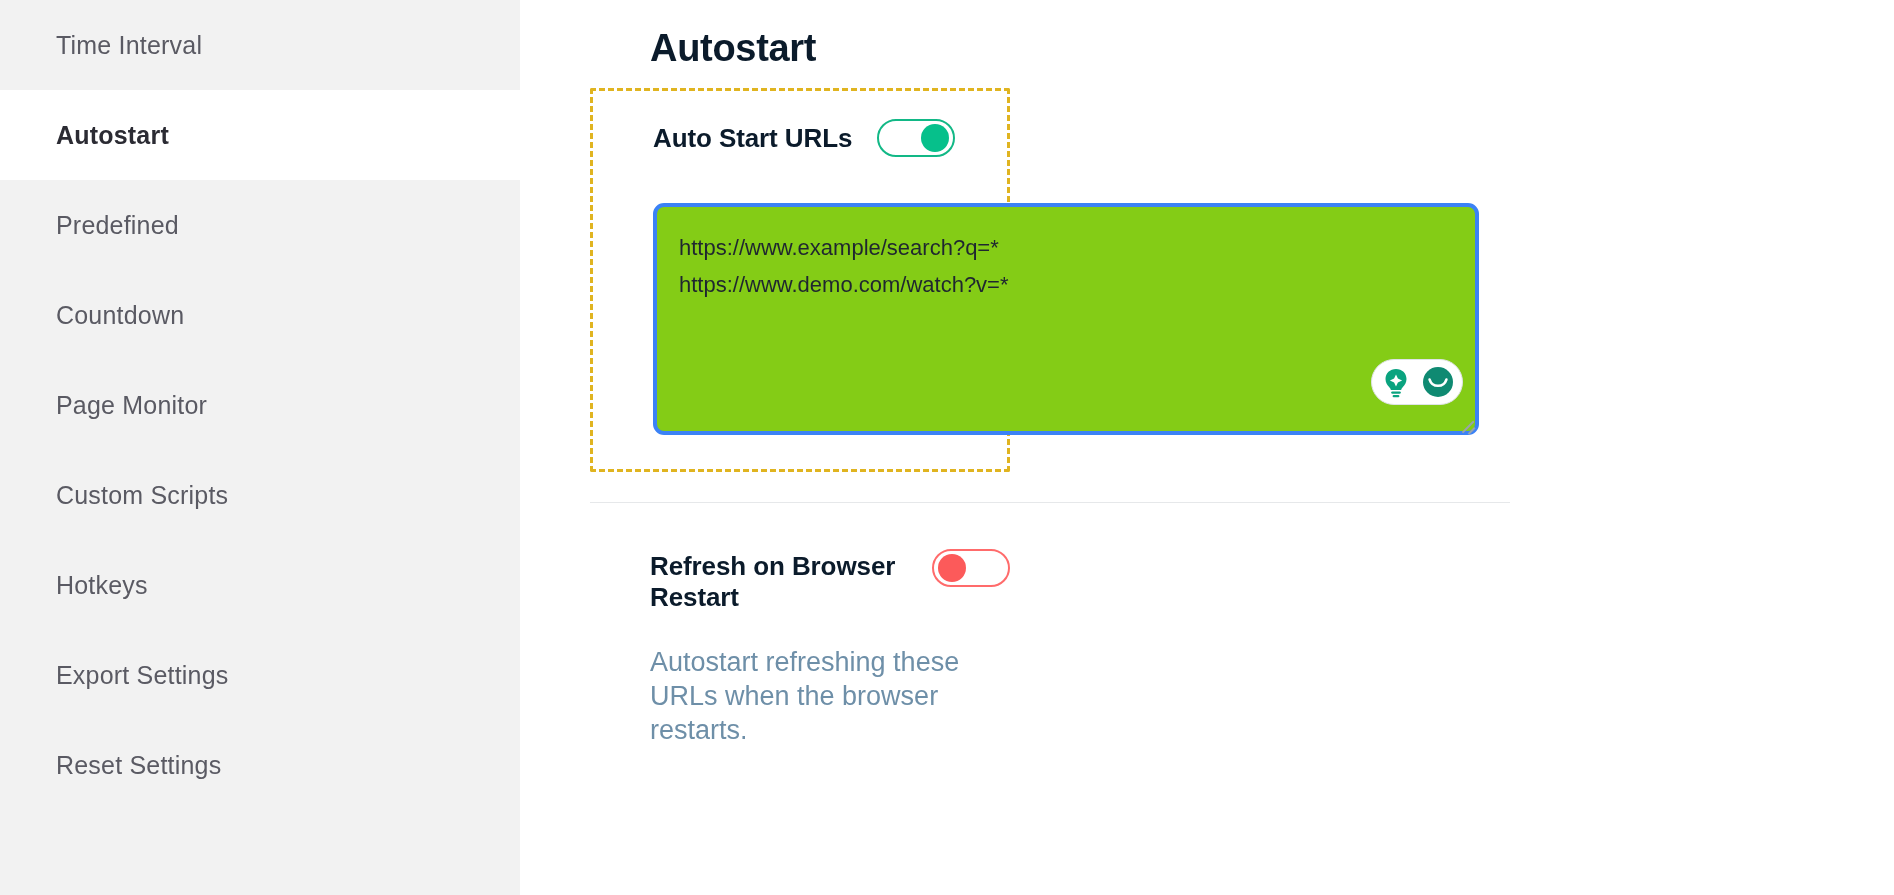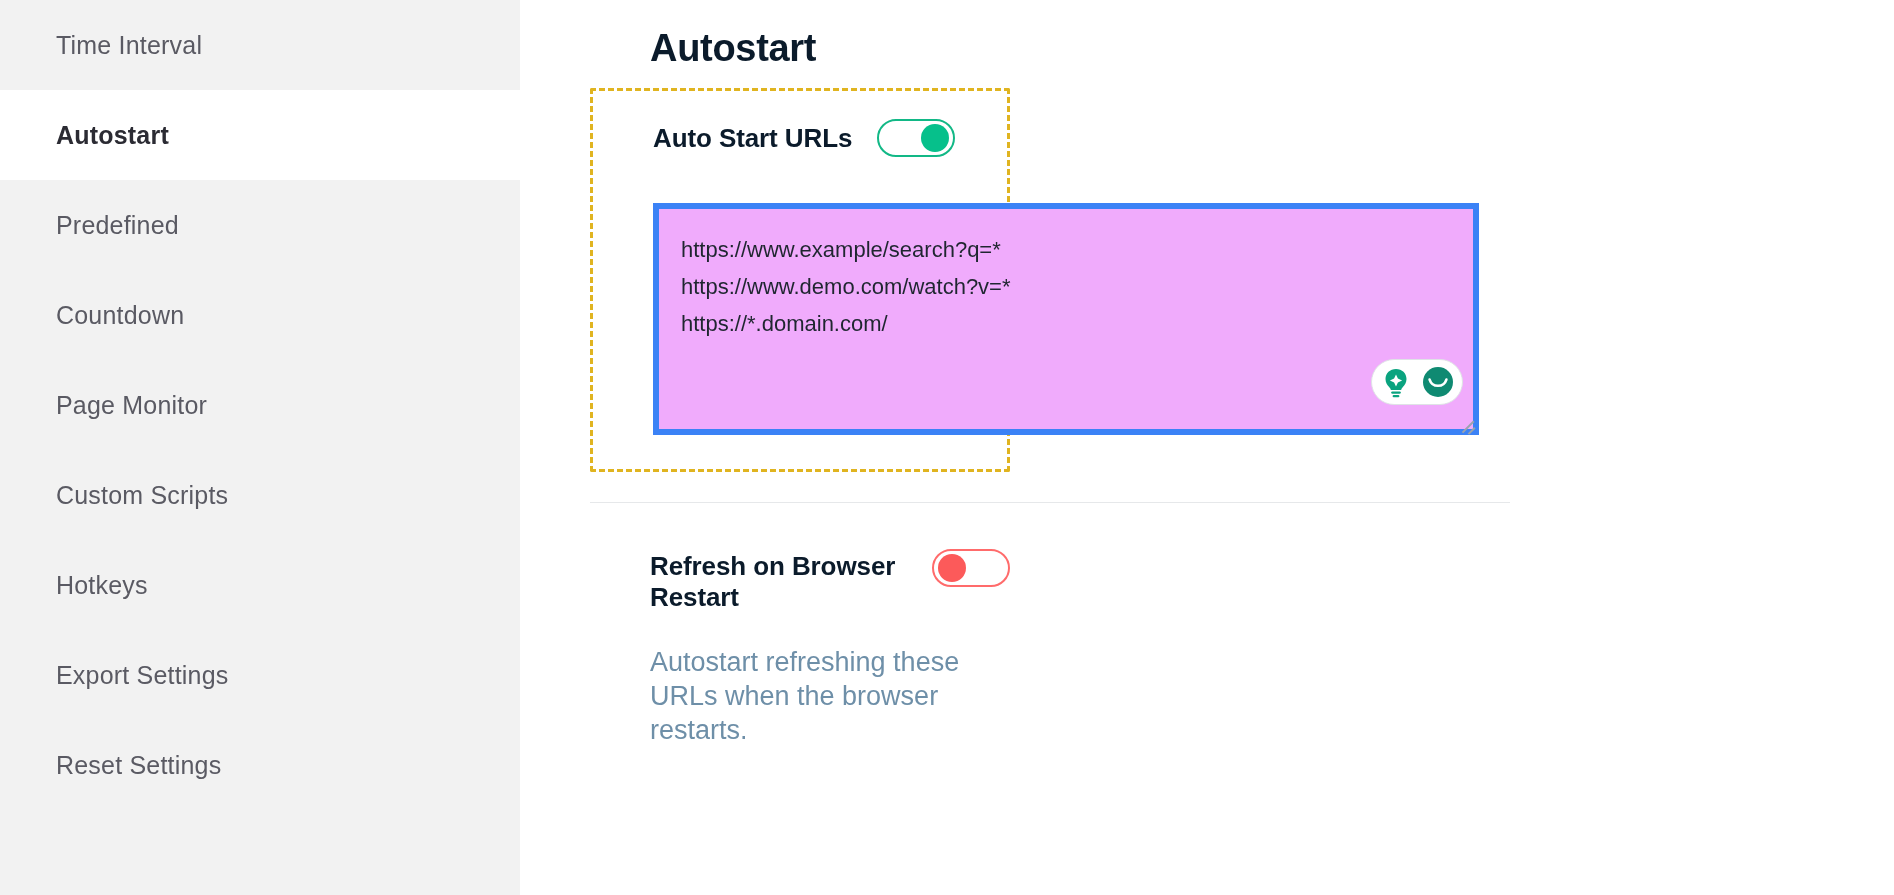--- a/index.html
+++ b/index.html
@@ -133,23 +133,23 @@
   .ta-wrap {
     margin: 46px 0 0 60px;
     width: 826px;
     height: 232px;
     position: relative;
   }
 
   .ta-box {
     width: 100%;
     height: 100%;
-    border: 6px solid #3b82f6;
-    border-radius: 0;
-    background: #f0abfc;
+    border: 4px solid #3b82f6;
+    border-radius: 11px;
+    background: #84cc16;
     padding: 22px 24px 0 22px;
     font-size: 22px;
     line-height: 37px;
     color: #1f2630;
     overflow: hidden;
     cursor: text;
   }
   .ta-line { white-space: pre; }
 
   
@@ -263,21 +263,20 @@
         <div class="toggle on">
           <span class="knob"></span>
         </div>
       </div>
 
 
       <div class="ta-wrap">
         <div class="ta-box">
           <div class="ta-line">https://www.example/search?q=*</div>
           <div class="ta-line">https://www.demo.com/watch?v=*</div>
-          <div class="ta-line">https://*.domain.com/</div>
         </div>
 
         <div class="assist">
           <svg class="assist-ico" viewBox="0 0 40 40">
             <path d="M20 7c-6 0-10.5 4.3-10.5 10 0 3.6 1.9 6.1 3.6 8 1 1.1 1.6 2 1.8 2.9h10.2c.2-.9.8-1.8 1.8-2.9 1.7-1.9 3.6-4.4 3.6-8C30.5 11.3 26 7 20 7z" fill="#0aa37f"></path>
             <path d="M20 12.4l1.9 4.2 4.2 1.9-4.2 1.9L20 24.6l-1.9-4.2-4.2-1.9 4.2-1.9z" fill="#ffffff"></path>
             <rect x="15.2" y="29.4" width="9.6" height="2.4" rx="1.2" fill="#0aa37f"></rect>
             <rect x="16.6" y="33" width="6.8" height="2.3" rx="1.15" fill="#0aa37f"></rect>
           </svg>
           <svg class="assist-ico" viewBox="0 0 40 40">

